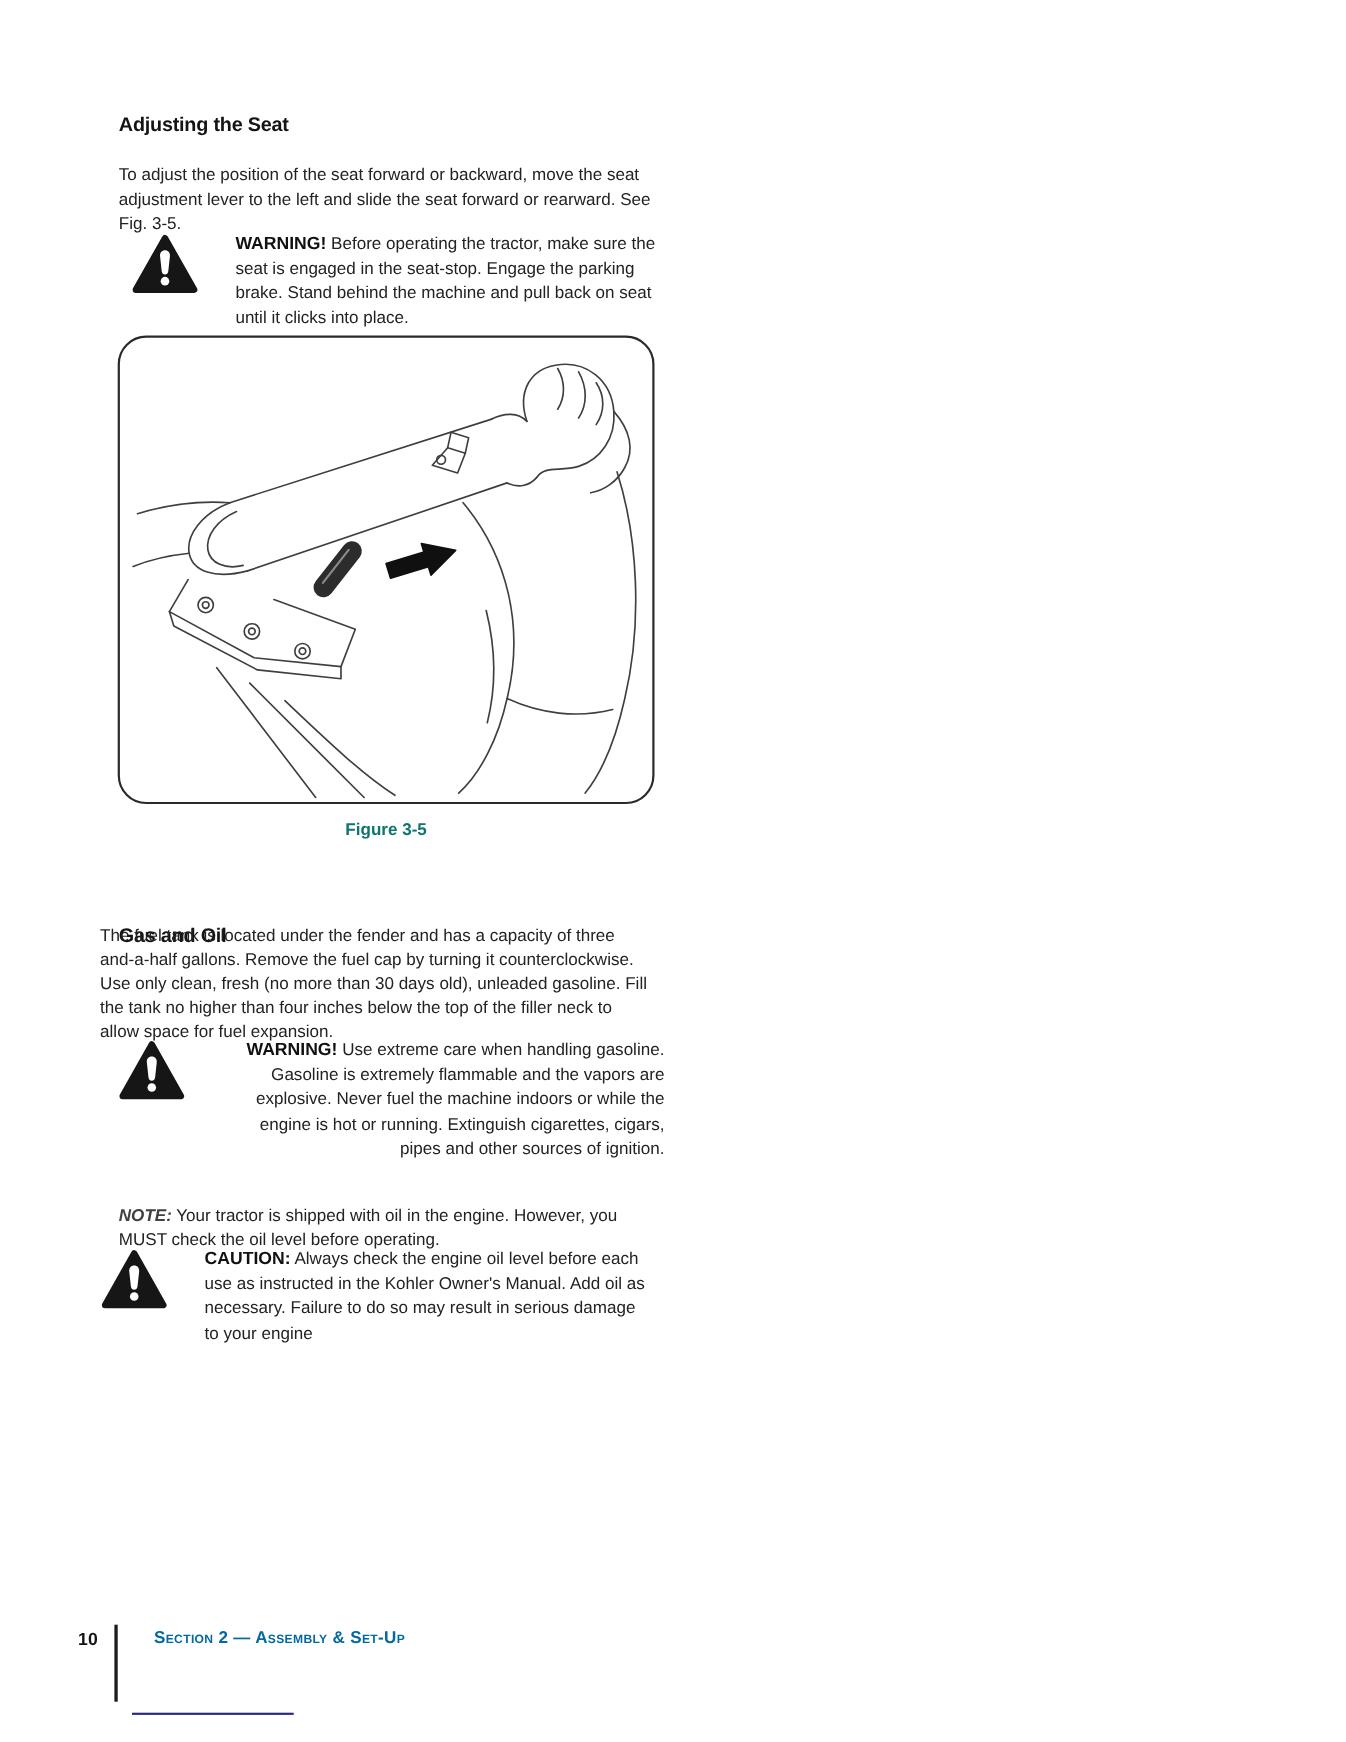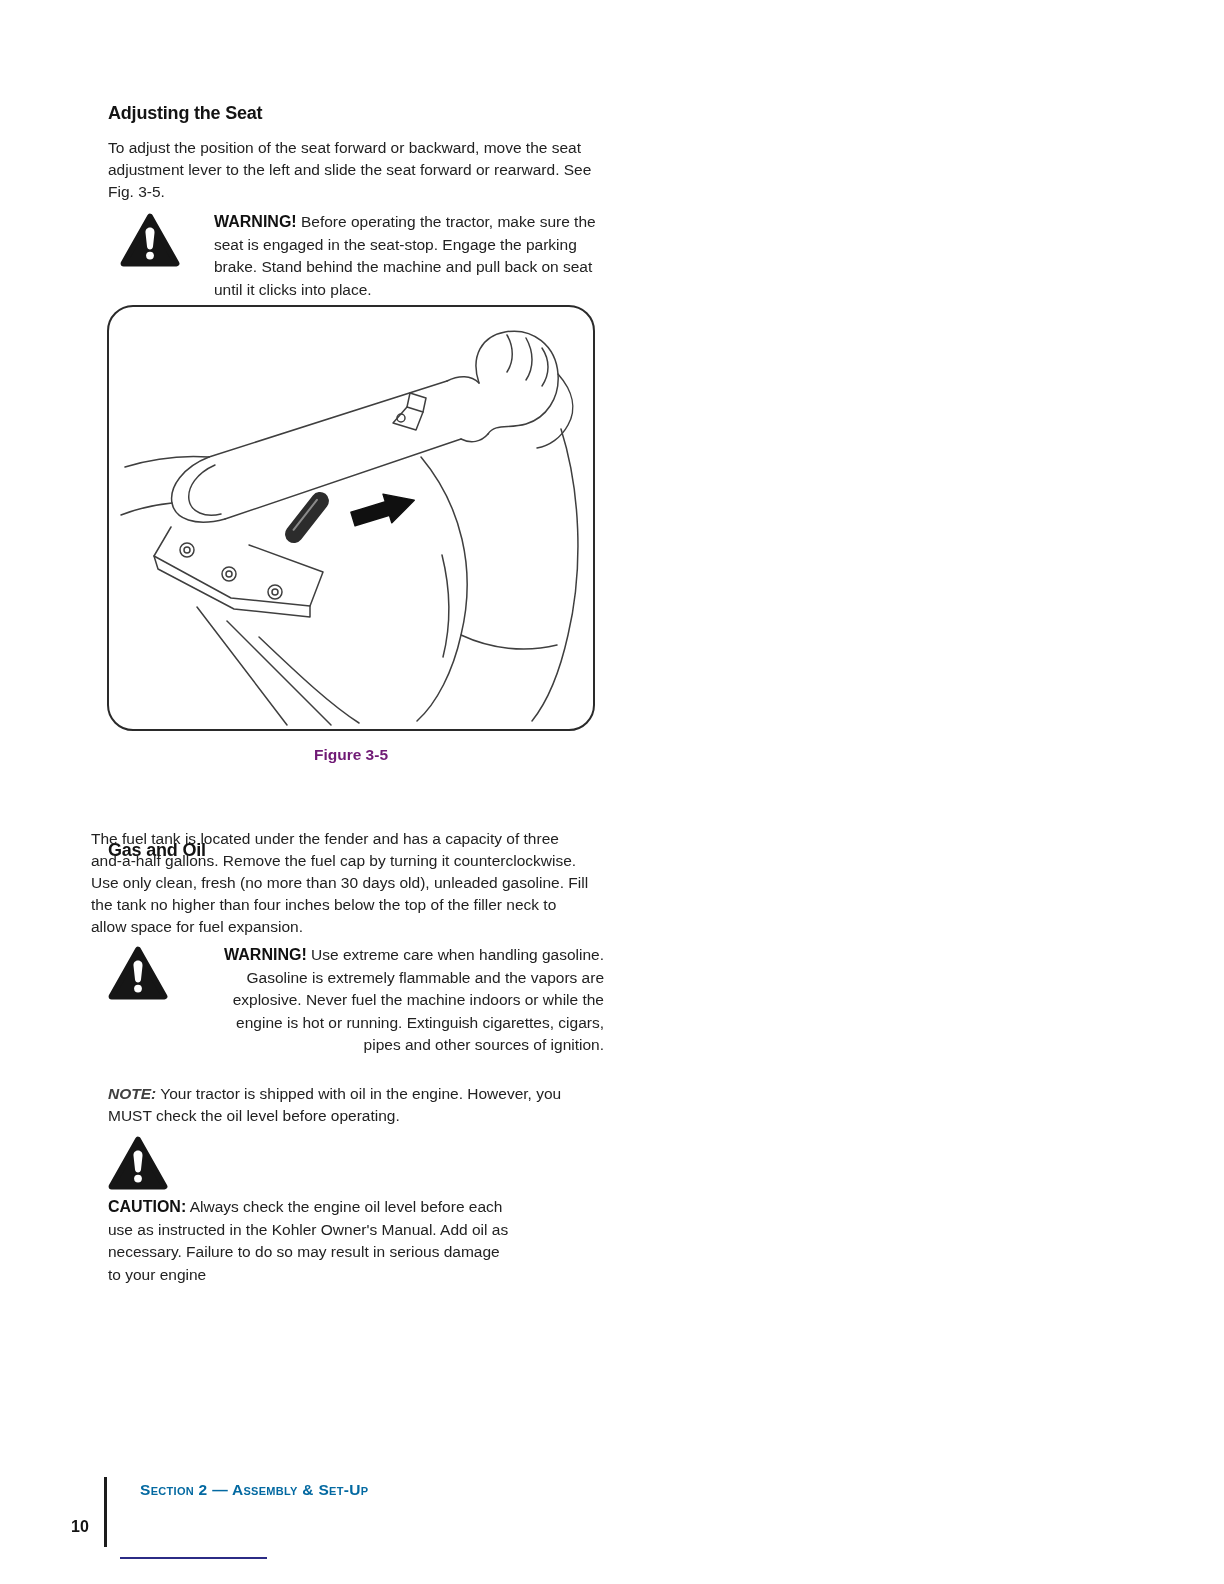--- a/index.html
+++ b/index.html
@@ -18,37 +18,38 @@
   .section-heading {
     font-size: 18px;
     font-weight: 700;
     letter-spacing: -0.2px;
     color: #141414;
   }
   .body-text {
     font-size: 15.5px;
     line-height: 22px;
     color: #222222;
+    margin-top: 12px;
   }
   .alert { display: flex; align-items: flex-start; }
   .alert-icon { flex: 0 0 62px; margin-right: 32px; padding-top: 2px; }
   .alert-text { font-size: 15.5px; line-height: 22.5px; color: #222222; }
   .alert-label { font-weight: 700; font-size: 16px; color: #111111; }
   .note-label { font-weight: 700; font-style: italic; color: #404040; }
   .figure-box {
     border: 2px solid #2a2a2a;
     border-radius: 26px;
     background: #ffffff;
     overflow: hidden;
   }
   .figure-caption {
     font-weight: 700;
     font-size: 15.5px;
     text-align: center;
-    color: #701a75;
+    color: #0f766e;
   }
   .footer-num { font-weight: 700; font-size: 16px; color: #141414; }
   .footer-section {
     font-weight: 700;
     font-size: 15.5px;
     font-variant: small-caps;
     letter-spacing: 0.3px;
     color: #0369a1;
   }
   .footer-rule { background: #1c1c1c; }
@@ -146,35 +147,35 @@
       <span class="alert-label">WARNING!</span>
       <span>Use extreme care when handling gasoline. Gasoline is extremely flammable and the vapors are explosive.  Never fuel the machine indoors or while the engine is hot or running. Extinguish cigarettes, cigars, pipes and other sources of ignition.</span>
     </div>
   </div>
 
   <div class="abs body-text" style="left:108px; top:1083px; width:500px;">
     <span class="note-label">NOTE:</span>
     <span>Your tractor is shipped with oil in the engine. However, you MUST check the oil level before operating.</span>
   </div>
 
-  <div class="abs alert" style="left:108px; top:1134px; width:500px;flex-direction:column;">
+  <div class="abs alert" style="left:92px; top:1134px; width:500px;">
     <div class="alert-icon">
       <svg width="60" height="54" viewBox="0 0 100 90" aria-hidden="true">
         <path d="M50 6 L94 84 L6 84 Z" fill="#161616" stroke="#161616" stroke-width="10" stroke-linejoin="round"></path>
         <path d="M50 24 C55 24 58 28 57.5 33 L55 56 C54.7 59 52.5 61 50 61 C47.5 61 45.3 59 45 56 L42.5 33 C42 28 45 24 50 24 Z" fill="#ffffff"></path>
         <circle cx="50" cy="71" r="6.5" fill="#ffffff"></circle>
       </svg>
     </div>
     <div class="alert-text" style="width:406px;">
       <span class="alert-label">CAUTION:</span>
       <span>Always check the engine oil level before each use as instructed in the Kohler Owner's Manual. Add oil as necessary. Failure to do so may result in serious damage to your engine</span>
     </div>
   </div>
 
-  <div class="abs footer-num" style="left:71px; top:1482px;margin-top:36px;">10</div>
+  <div class="abs footer-num" style="left:71px; top:1482px;">10</div>
 
   <div class="abs footer-rule" style="left:104px; top:1477px; width:3px; height:70px;"></div>
 
   <div class="abs footer-section" style="left:140px; top:1481px;">Section 2 — Assembly &amp; Set-Up</div>
 
   <div class="abs bottom-rule" style="left:120px; top:1557px; width:147px; height:2px;"></div>
 
 </div>
 
 </body></html>

